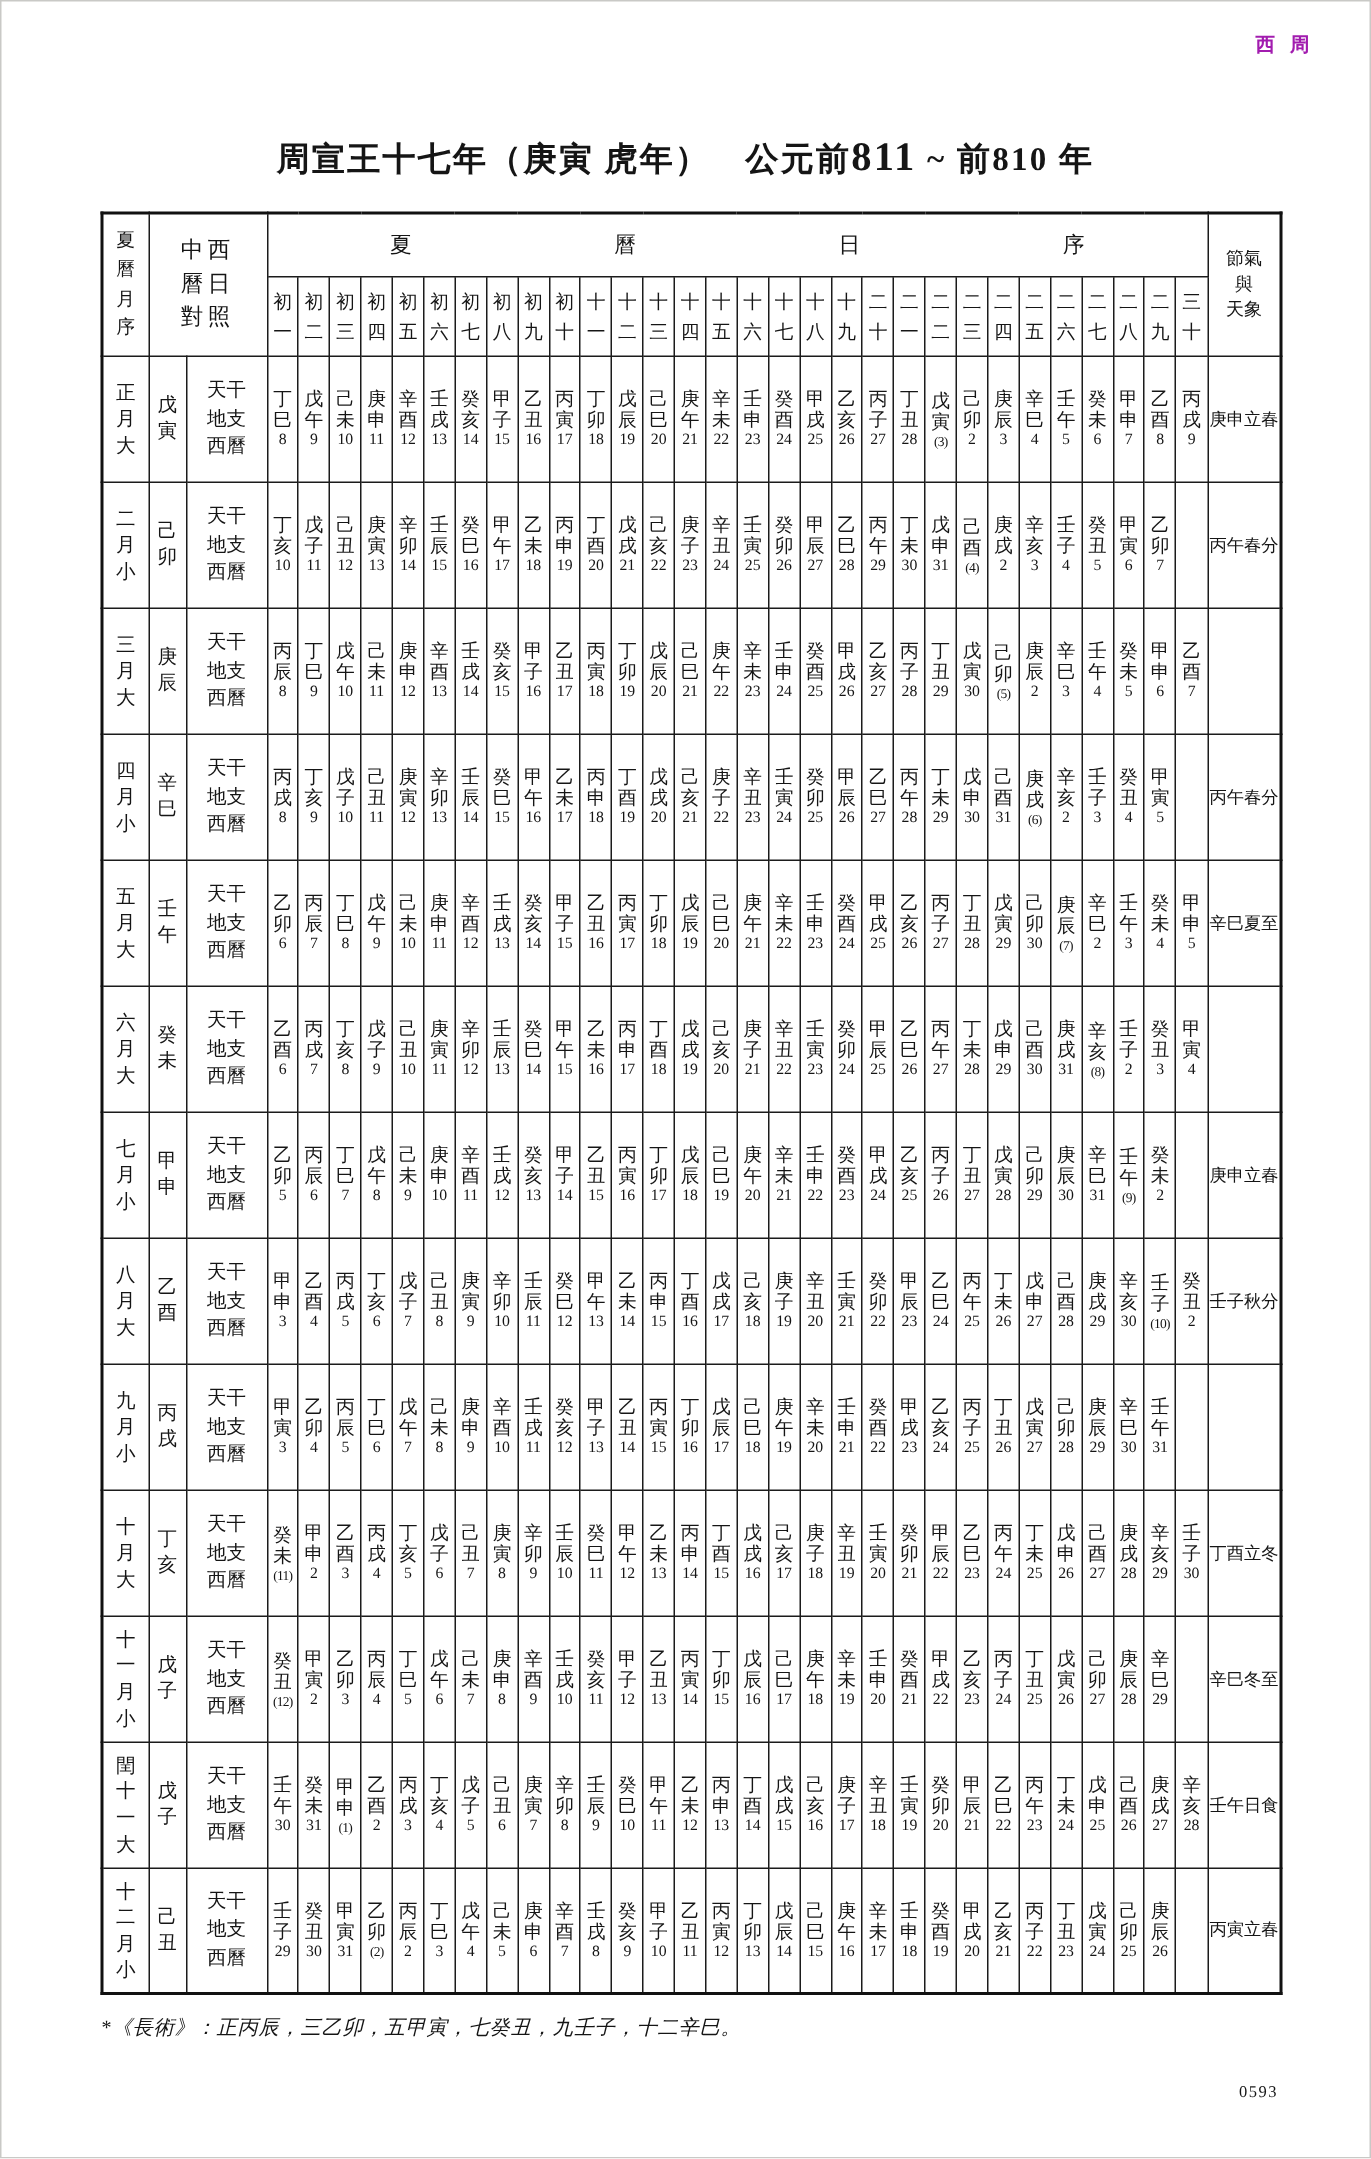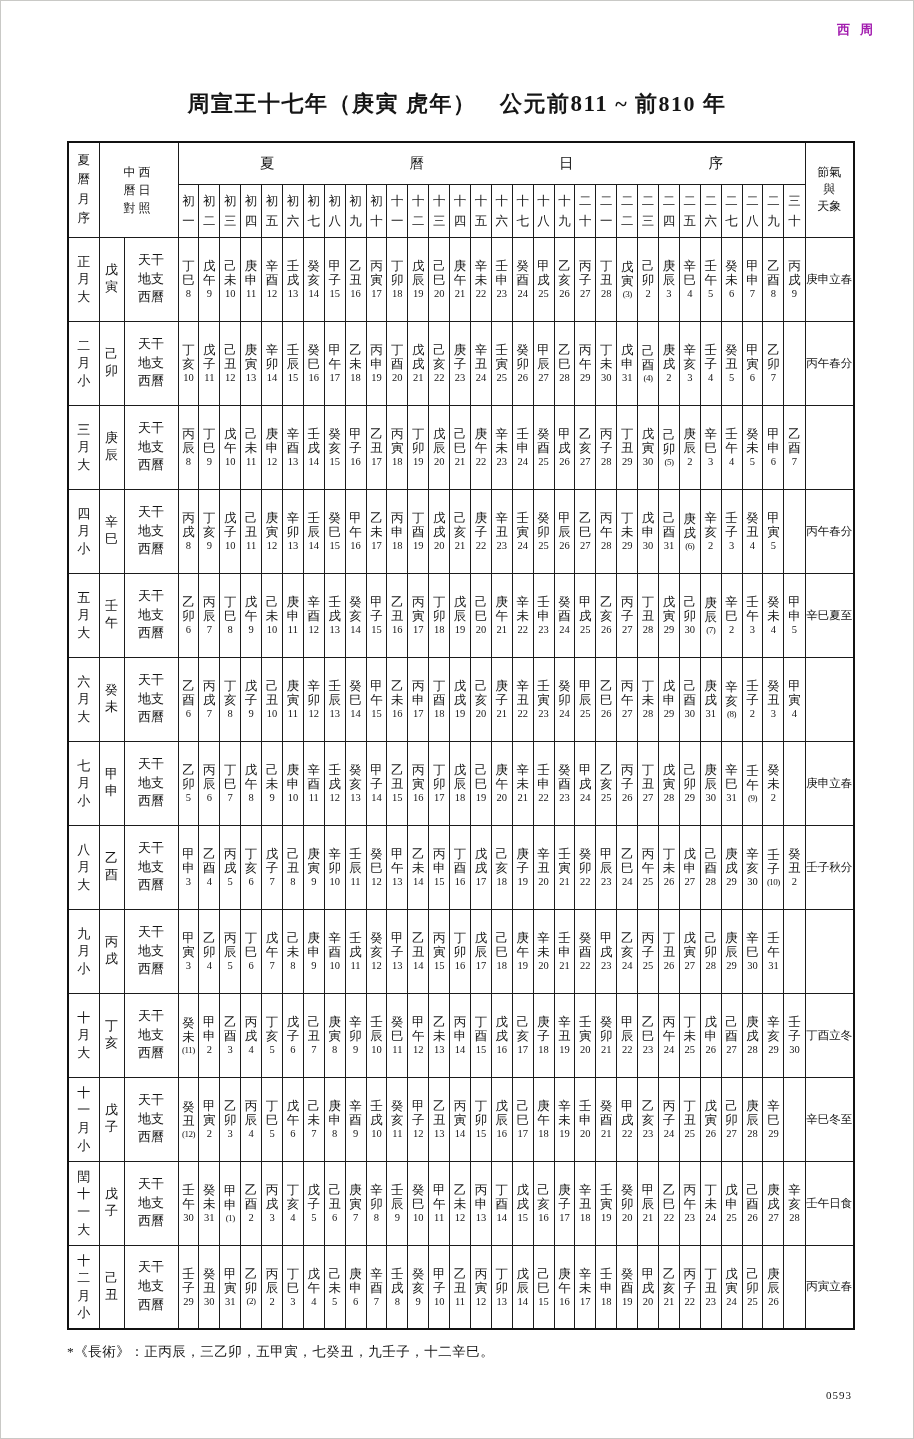--- a/index.html
+++ b/index.html
@@ -5,45 +5,45 @@
   html,body{margin:0;padding:0;background:#fff;}
   .sheet{
     position:relative;width:914px;height:1439px;background:#fff;
     border:1px solid #c9c9c6;box-sizing:border-box;
     font-family:"Liberation Serif","DejaVu Serif",serif;color:#151515;
     overflow:hidden;
   }
   .corner{position:absolute;top:20px;right:30px;font-size:13px;color:#a21caf;letter-spacing:10px;font-weight:bold;}
   .title{position:absolute;top:88px;left:0;width:100%;text-align:center;
     font-size:22px;font-weight:600;letter-spacing:1.5px;margin:0;}
-  .title .byear{font-weight:bold;font-size:23px;}
+  .title .byear{font-weight:bold;font-size:27px;}
 
   table.cal{position:absolute;left:66px;top:140px;width:786px;
     border-collapse:collapse;table-layout:fixed;border:2px solid #111;}
   .cal th,.cal td{border:1px solid #1b1b1b;padding:0;text-align:center;
     vertical-align:middle;font-weight:normal;overflow:hidden;}
   thead tr.hrow1{height:42px;}
   thead tr.hrow2{height:53px;}
   tbody tr{height:84px;}
 
   .mo-head{font-size:12.5px;line-height:1.55;}
-  .dz-head{font-size:12px;line-height:1.5;letter-spacing:3px;}
+  .dz-head{font-size:15px;line-height:1.5;letter-spacing:3px;}
   .span-head .spread{display:flex;justify-content:space-around;padding:0 14px;font-size:14.5px;}
   .term-head{font-size:12px;line-height:1.45;margin-left:36px;}
   .day-head{font-size:12.5px;line-height:1.6;}
 
   .mcell{font-size:13px;line-height:1.35;}
   .jcell{font-size:13px;line-height:1.3;}
   .lcell{font-size:13px;line-height:1.45;}
   .dcell .gz{display:block;font-size:12.5px;line-height:1.12;}
   .dcell .num{display:block;font-size:10.5px;line-height:1;margin-top:2px;}
   .dcell .num.paren{font-size:9px;letter-spacing:-0.5px;}
   .tcell{font-size:11.5px;}
 
-  .footnote{position:absolute;left:66px;top:1342px;font-size:13.5px;letter-spacing:0.5px;}
+  .footnote{position:absolute;left:66px;top:1342px;font-size:13.5px;letter-spacing:0.5px;font-style:italic;}
   .pageno{position:absolute;right:61px;top:1388px;font-size:11px;letter-spacing:1px;}
 </style>
 </head>
 <body>
 
 <div class="sheet">
   <div class="corner">西周</div>
 
   <h1 class="title"><span>周宣王十七年（庚寅 虎年）　公元前</span><b class="byear">811</b><span> ~ 前</span><span>810</span><span> 年</span></h1>
 

